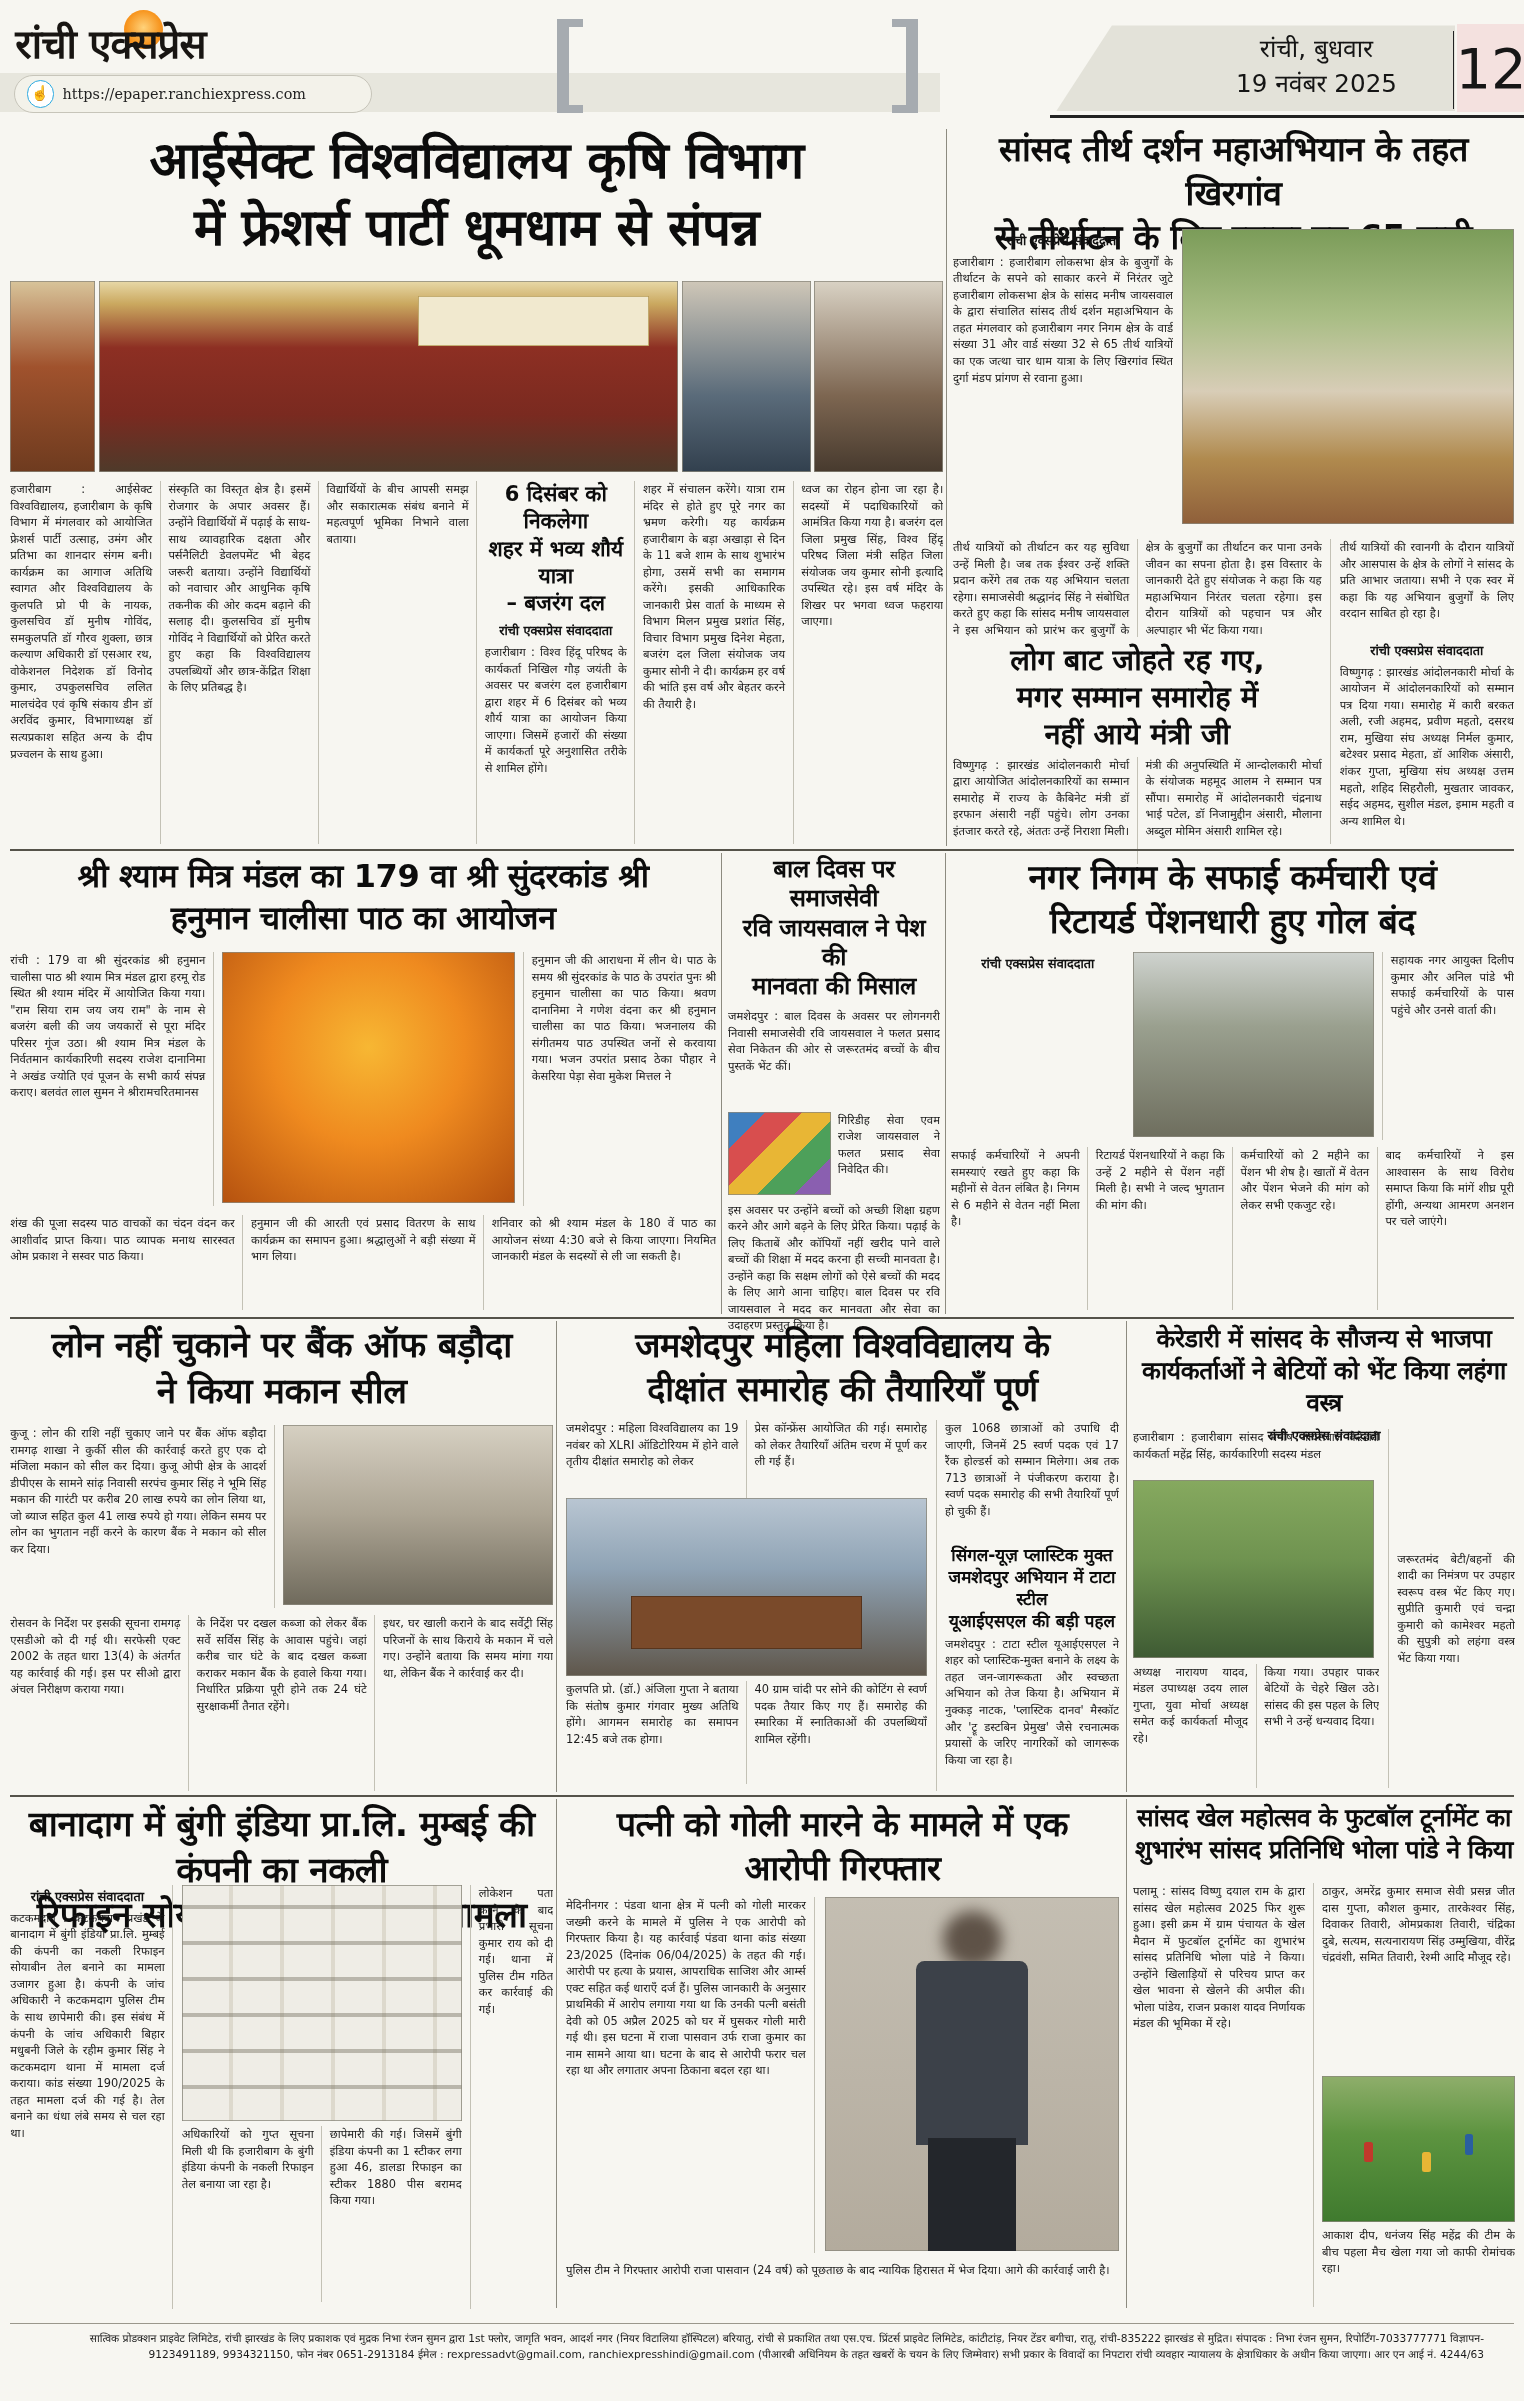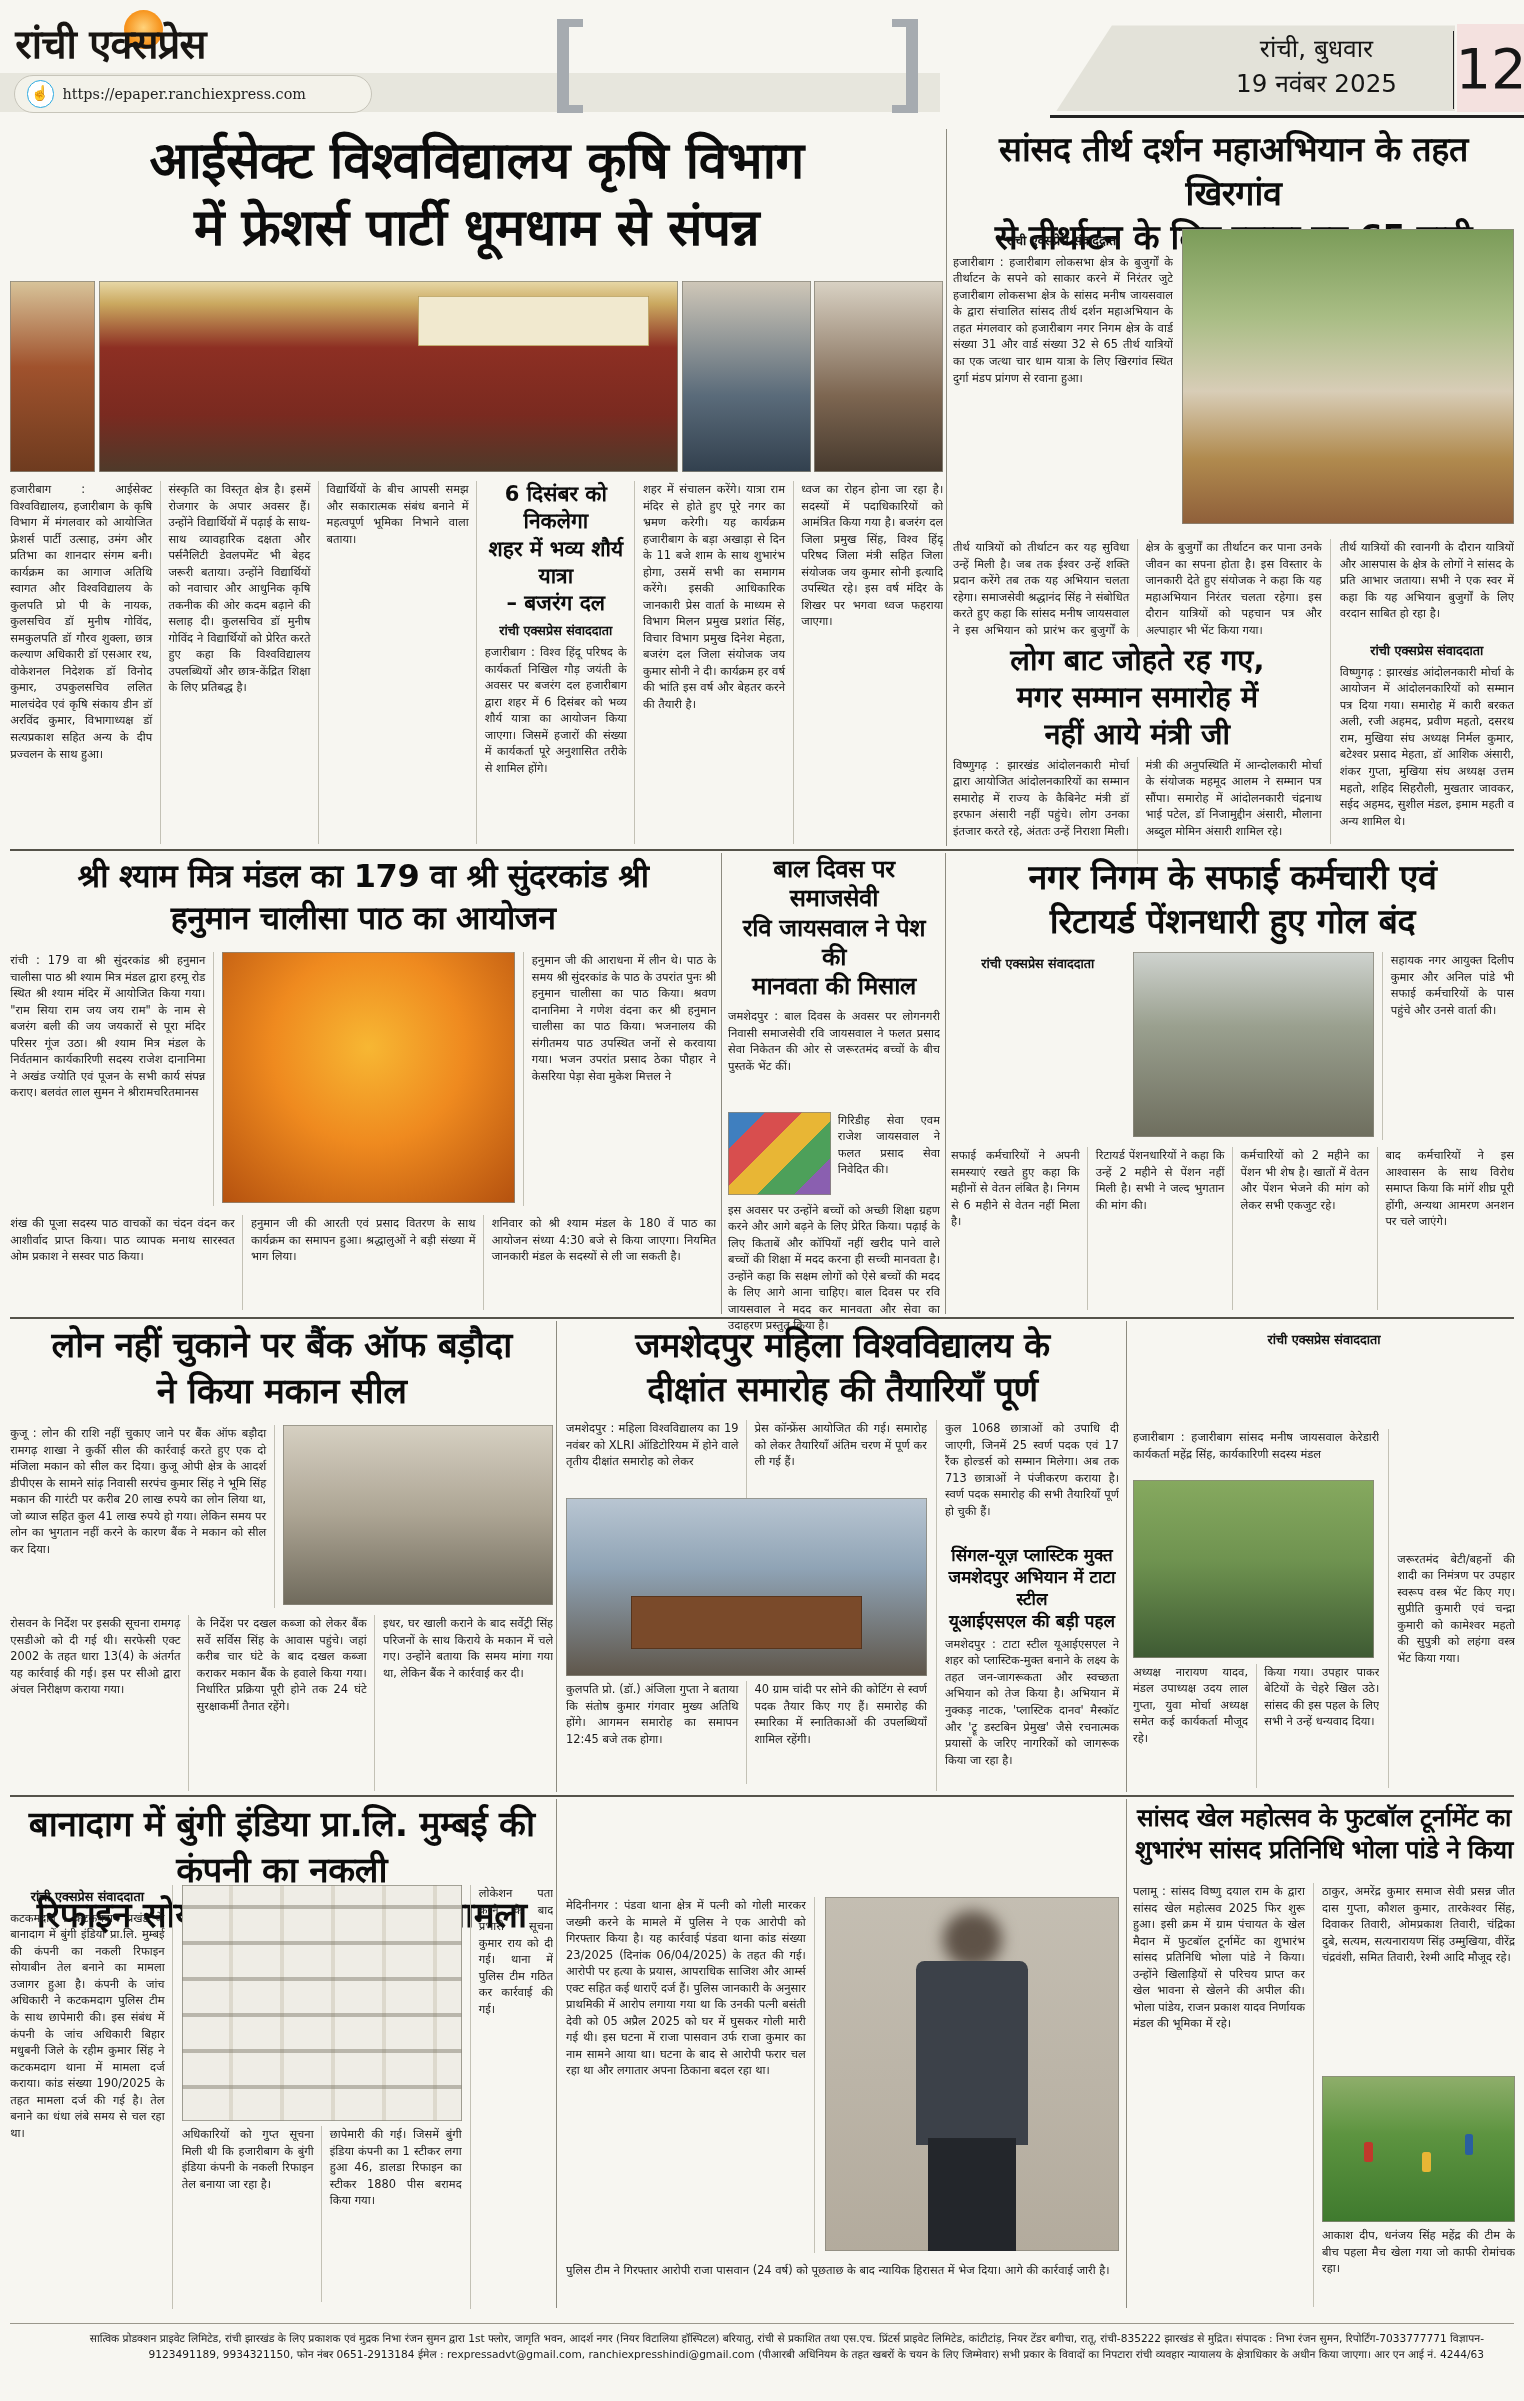--- a/index.html
+++ b/index.html
@@ -204,20 +204,22 @@
 जमशेदपुर अभियान में टाटा स्टील
 यूआईएसएल की बड़ी पहल</div>
         <div class="body-txt" style="height:175px;">जमशेदपुर : टाटा स्टील यूआईएसएल ने शहर को प्लास्टिक-मुक्त बनाने के लक्ष्य के तहत जन-जागरूकता और स्वच्छता अभियान को तेज किया है। अभियान में नुक्कड़ नाटक, 'प्लास्टिक दानव' मैस्कॉट और 'ट्रू डस्टबिन प्रेमुख' जैसे रचनात्मक प्रयासों के जरिए नागरिकों को जागरूक किया जा रहा है।</div>
       </div>
     </div>
   </section>
 
   <div class="vline" style="left:1126px;top:1321px;height:471px;"></div>
 
   <section class="abs" style="left:1133px;top:1323px;width:382px;height:471px;">
+    <div class="hl pre" style="font-size:24.6px;line-height:1.3;">केरेडारी में सांसद के सौजन्य से भाजपा
+कार्यकर्ताओं ने बेटियों को भेंट किया लहंगा वस्त्र</div>
     <div class="byline" style="margin-top:6.8px;">रांची एक्सप्रेस संवाददाता</div>
     <div class="abs" style="left:0;top:103px;width:382px;height:365px;display:flex;gap:8.5px;align-items:center;">
       <div style="width:249px;border-right:0.8px solid #c3c1b5;padding-right:8.5px;">
         <div class="body-txt" style="height:51px;">हजारीबाग : हजारीबाग सांसद मनीष जायसवाल केरेडारी कार्यकर्ता महेंद्र सिंह, कार्यकारिणी सदस्य मंडल</div>
         <div class="photo" style="width:241px;height:178px;background:linear-gradient(180deg,#86a95f 0%,#6f9350 45%,#3e5a33 100%);"></div>
         <div class="cols" style="height:124px;margin-top:5.1px;">
           <div class="col body-txt">अध्यक्ष नारायण यादव, मंडल उपाध्यक्ष उदय लाल गुप्ता, युवा मोर्चा अध्यक्ष समेत कई कार्यकर्ता मौजूद रहे।</div>
           <div class="col body-txt">किया गया। उपहार पाकर बेटियों के चेहरे खिल उठे। सांसद की इस पहल के लिए सभी ने उन्हें धन्यवाद दिया।</div>
         </div>
       </div>
@@ -242,20 +244,22 @@
           <div class="col body-txt">छापेमारी की गई। जिसमें बुंगी इंडिया कंपनी का 1 स्टीकर लगा हुआ 46, डालडा रिफाइन का स्टीकर 1880 पीस बरामद किया गया।</div>
         </div>
       </div>
       <div class="body-txt" style="width:80px;border-left:0.8px solid #c3c1b5;padding-left:7.6px;">लोकेशन पता करने के बाद प्रभारी सूचना कुमार राय को दी गई। थाना में पुलिस टीम गठित कर कार्रवाई की गई।</div>
     </div>
   </section>
 
   <div class="vline" style="left:556px;top:1799px;height:509px;"></div>
 
   <section class="abs" style="left:566px;top:1802px;width:553px;height:509px;">
+    <div class="hl pre" style="font-size:34px;line-height:1.3;">पत्नी को गोली मारने के मामले में एक
+आरोपी गिरफ्तार</div>
     <div class="abs" style="left:0;top:95px;width:553px;height:356px;display:flex;gap:10.2px;">
       <div class="body-txt" style="width:241px;border-right:0.8px solid #c3c1b5;padding-right:8.5px;">मेदिनीनगर : पंडवा थाना क्षेत्र में पत्नी को गोली मारकर जख्मी करने के मामले में पुलिस ने एक आरोपी को गिरफ्तार किया है। यह कार्रवाई पंडवा थाना कांड संख्या 23/2025 (दिनांक 06/04/2025) के तहत की गई। आरोपी पर हत्या के प्रयास, आपराधिक साजिश और आर्म्स एक्ट सहित कई धाराएँ दर्ज हैं। पुलिस जानकारी के अनुसार प्राथमिकी में आरोप लगाया गया था कि उनकी पत्नी बसंती देवी को 05 अप्रैल 2025 को घर में घुसकर गोली मारी गई थी। इस घटना में राजा पासवान उर्फ राजा कुमार का नाम सामने आया था। घटना के बाद से आरोपी फरार चल रहा था और लगातार अपना ठिकाना बदल रहा था।</div>
       <div class="photo" style="width:295px;height:354px;background:linear-gradient(180deg,#c4beb2 0%,#b3ab9d 100%);">
         <div class="abs" style="left:40%;top:4%;width:20%;height:16%;border-radius:50%;background:#5e5247;filter:blur(7.6px);"></div>
         <div class="abs" style="left:31%;top:18%;width:38%;height:52%;background:#3c4149;border-radius:8.5px 8.5px 0 0;"></div>
         <div class="abs" style="left:35%;top:68%;width:30%;height:32%;background:#23262b;"></div>
       </div>
     </div>
     <div class="abs body-txt" style="left:0;top:460px;width:553px;height:47px;">पुलिस टीम ने गिरफ्तार आरोपी राजा पासवान (24 वर्ष) को पूछताछ के बाद न्यायिक हिरासत में भेज दिया। आगे की कार्रवाई जारी है।</div>
   </section>

